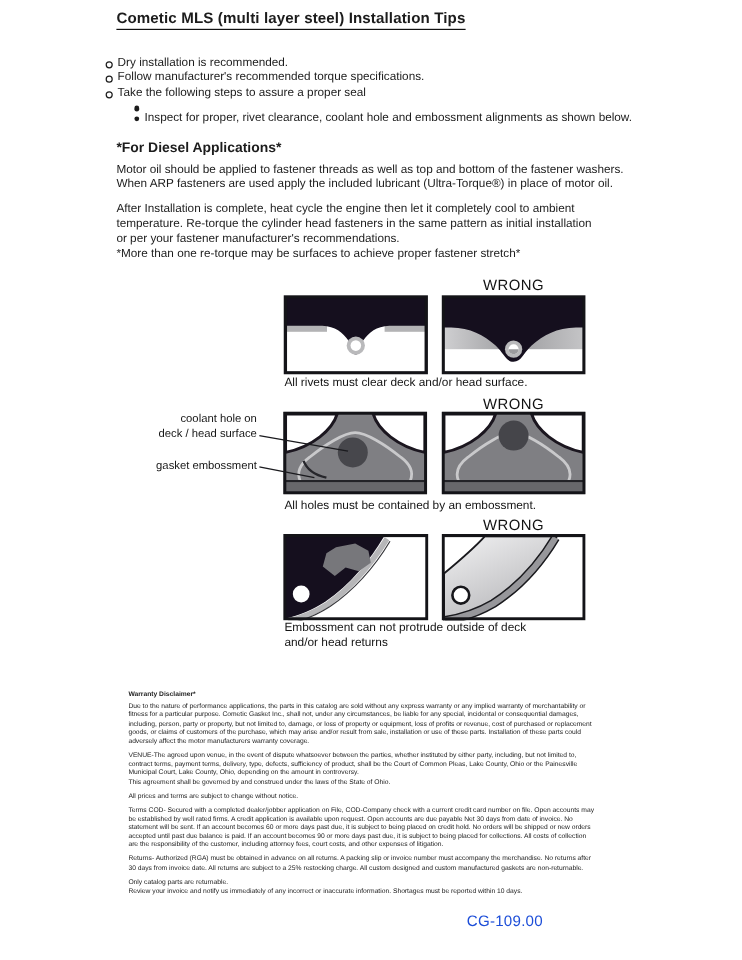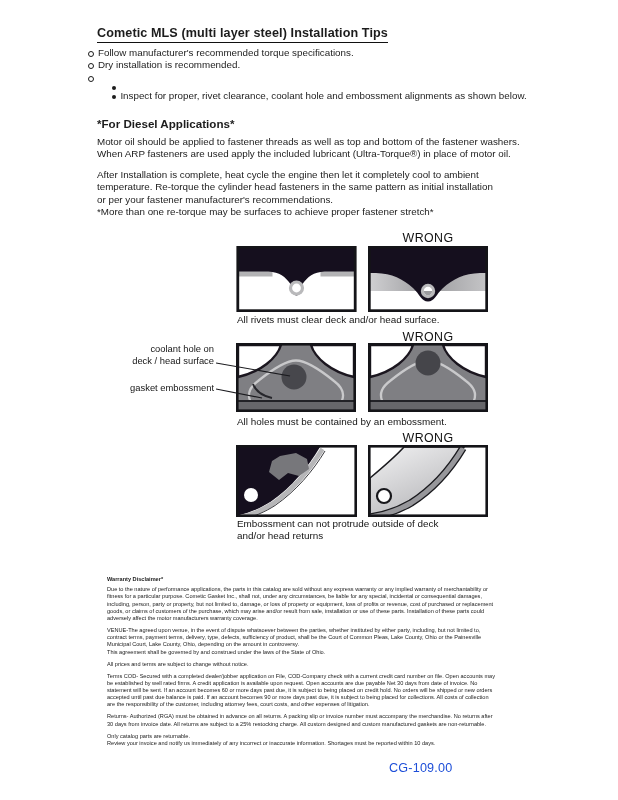--- a/index.html
+++ b/index.html
@@ -3,21 +3,21 @@
 <meta charset="utf-8">
 <style>
   html,body { margin:0; padding:0; background:#fff; }
   .page {
     position:relative; width:618px; height:800px; background:#ffffff;
     font-family:"Liberation Sans", sans-serif; color:#1c1c1c; overflow:hidden;
   }
   .abs { position:absolute; }
   
   .title {
-    left:97px; top:26px; font-size:12.6px; font-weight:bold;
+    left:97px; top:8px; font-size:12.6px; font-weight:bold;
     border-bottom:1.6px solid #111; padding-bottom:2px; letter-spacing:0.1px;
   }
   
   .tips { left:88px; top:47px; font-size:9.8px; line-height:12.4px; }
   .tip-row { display:flex; align-items:flex-start; }
   .tip-row .mk { flex:0 0 auto; margin:4px 4px 0 0; }
   .ring { width:4px; height:4px; border:1px solid #1c1c1c; border-radius:50%; }
   .dot  { width:4.4px; height:4.4px; background:#1c1c1c; border-radius:50%; margin-top:4.2px !important; }
   .sub { margin-left:24px; }
   
@@ -60,28 +60,29 @@
 </head>
 <body>
 
 <div class="page">
 
   <div class="abs title" data-bind="header.title">Cometic MLS (multi layer steel) Installation Tips</div>
 
   <div class="abs tips">
     <div class="tip-row">
       <span class="mk ring"></span>
-      <span data-bind="tips.items.0">Follow manufacturer's recommended torque specifications.</span>
+      <span data-bind="tips.items.1">Dry installation is recommended.</span>
     </div>
     <div class="tip-row">
       <span class="mk ring"></span>
-      <span data-bind="tips.items.1">Dry installation is recommended.</span>
+      <span data-bind="tips.items.0">Follow manufacturer's recommended torque specifications.</span>
     </div>
     <div class="tip-row">
       <span class="mk ring"></span>
+      <span data-bind="tips.items.2">Take the following steps to assure a proper seal</span>
     </div>
     <div class="tip-row sub">
       <span class="mk dot"></span>
     </div>
     <div class="tip-row sub">
       <span class="mk dot"></span>
       <span data-bind="tips.sub_items.1">Inspect for proper, rivet clearance, coolant hole and embossment alignments as shown below.</span>
     </div>
   </div>
 

